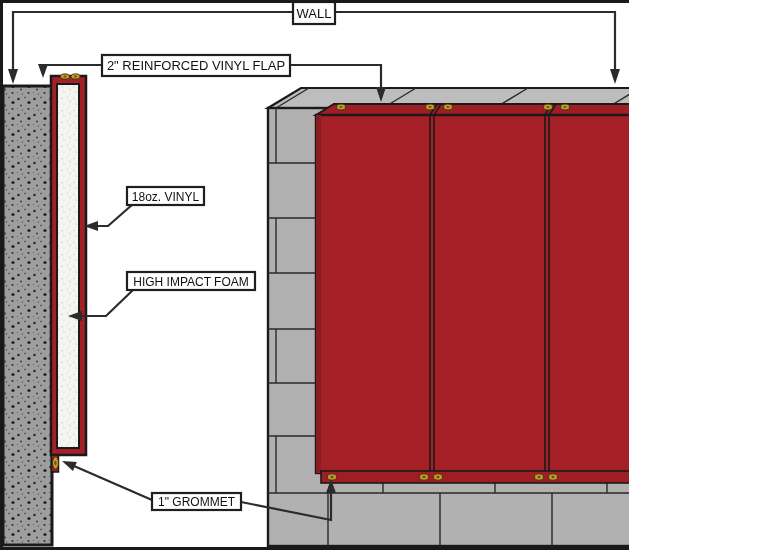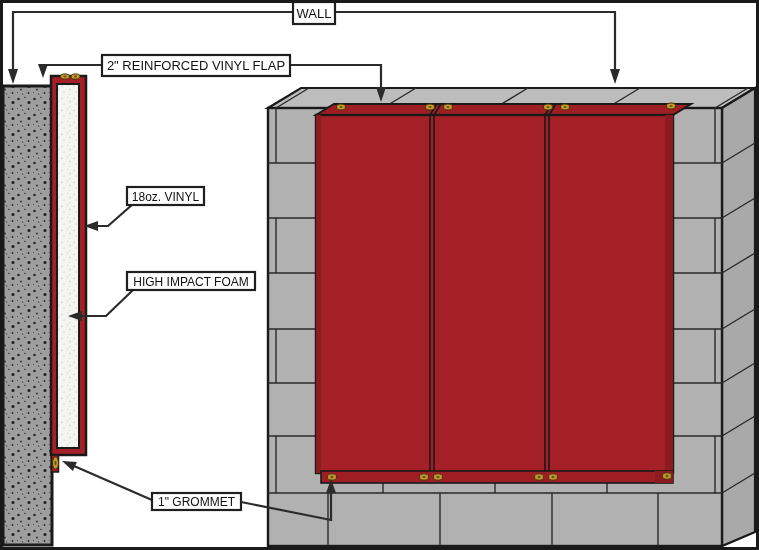--- a/index.html
+++ b/index.html
@@ -1,16 +1,16 @@
 <!DOCTYPE html>
 <html><head>
 <meta charset="utf-8">
 <style>
   html,body{margin:0;padding:0;background:#ffffff;}
-  #canvas{position:relative;width:759px;height:550px;background:#ffffff;overflow:hidden;
+  #canvas{position:relative;width:629px;height:550px;background:#ffffff;overflow:hidden;
           font-family:"Liberation Sans", sans-serif;}
   svg{position:absolute;left:0;top:0;}
   .outline{stroke:#1a1a1a;}
   .mortar{stroke:#2a2a2a;stroke-width:1.4;fill:none;}
   .leader{stroke:#2b2b2b;stroke-width:2.2;fill:none;}
   .arrowhead{fill:#2b2b2b;stroke:none;}
   .labelbox{fill:#ffffff;stroke:#1f1f1f;stroke-width:2.2;}
   .labeltext{fill:#111111;text-anchor:middle;}
   .lt13{font-size:13px;}
   .lt12{font-size:12px;}

